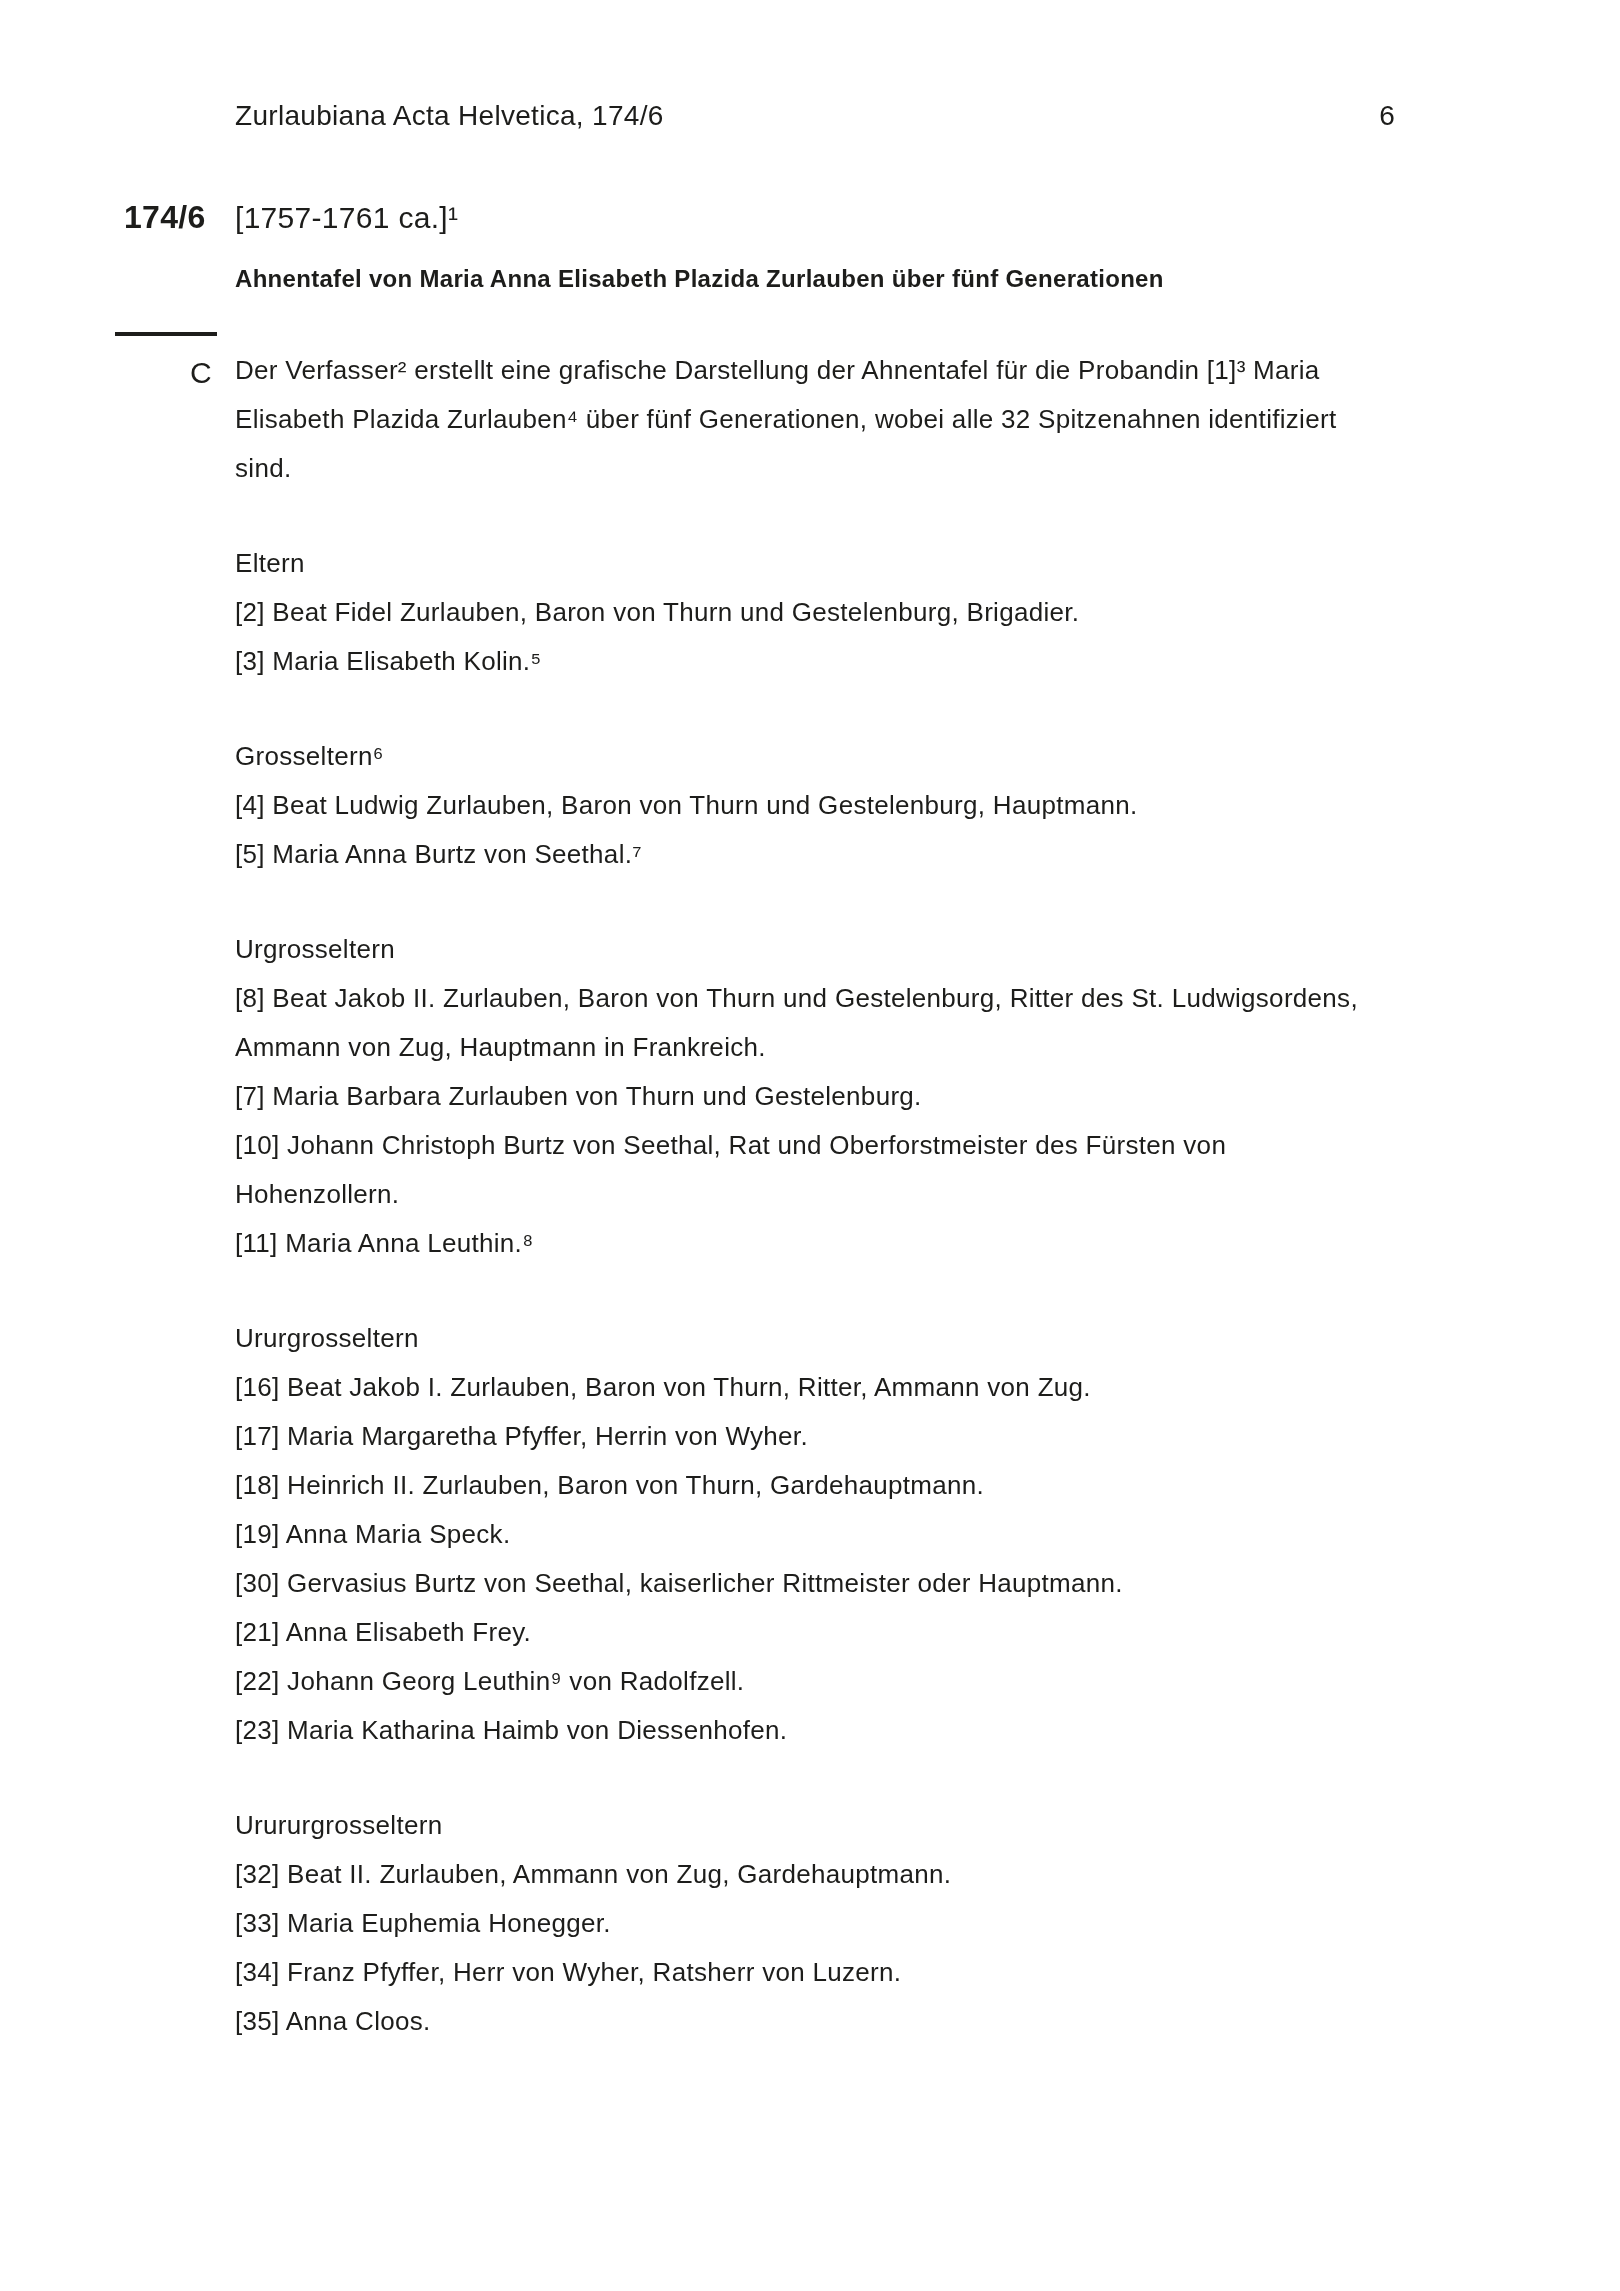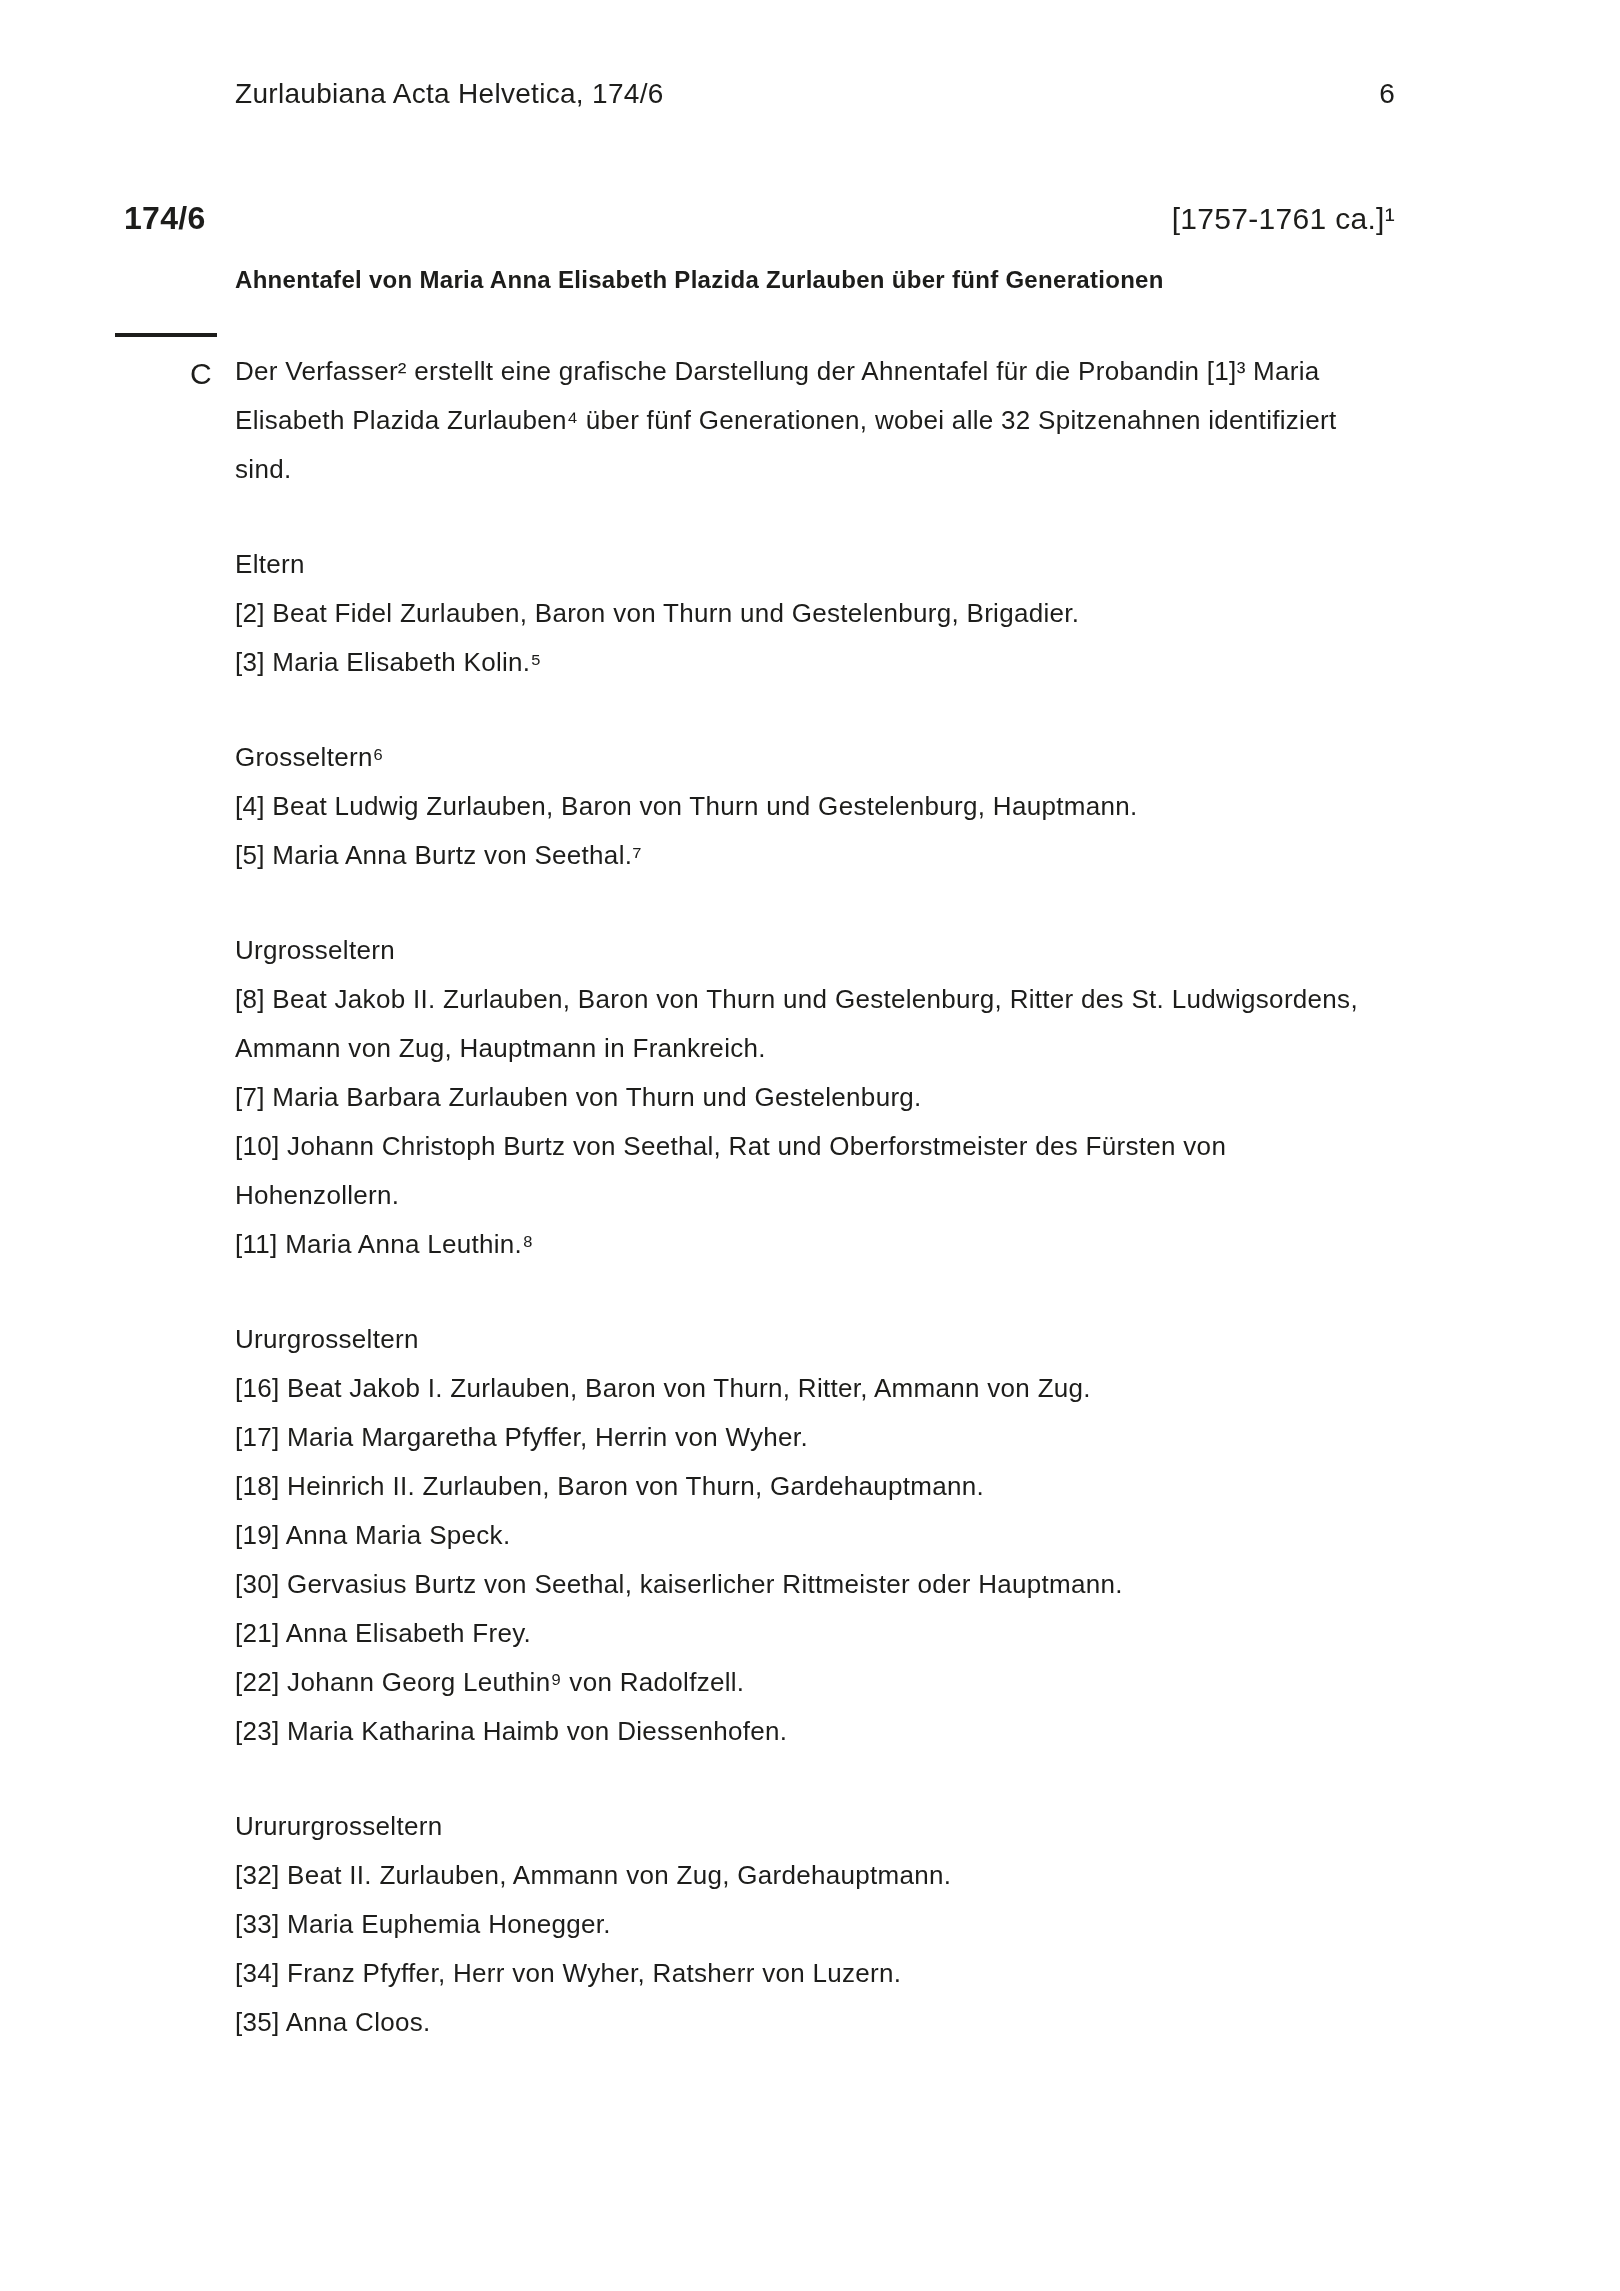--- a/index.html
+++ b/index.html
@@ -6,38 +6,37 @@
     margin: 0;
     padding: 0;
     background: #ffffff;
   }
   .page {
     position: relative;
     width: 1620px;
     height: 2292px;
     box-sizing: border-box;
     background: #ffffff;
-    padding: 76px 225px 0 235px;
+    padding: 98px 225px 0 235px;
     font-family: "Liberation Sans", "DejaVu Sans", sans-serif;
     color: #1d1d1b;
     letter-spacing: 0.3px;
   }
   .running-header {
     display: flex;
     justify-content: space-between;
     align-items: baseline;
     font-size: 28px;
     line-height: 35px;
   }
   .entry-head {
     position: relative;
-    margin-top: 84px;
+    margin-top: 61px;
     font-size: 30px;
     line-height: 47px;
-    text-align: right;
   }
   .entry-number {
     position: absolute;
     left: -111px;
     top: 0;
     font-weight: bold;
     font-size: 32px;
   }
   .entry-title {
     margin: 9.8px 0 0 0;

